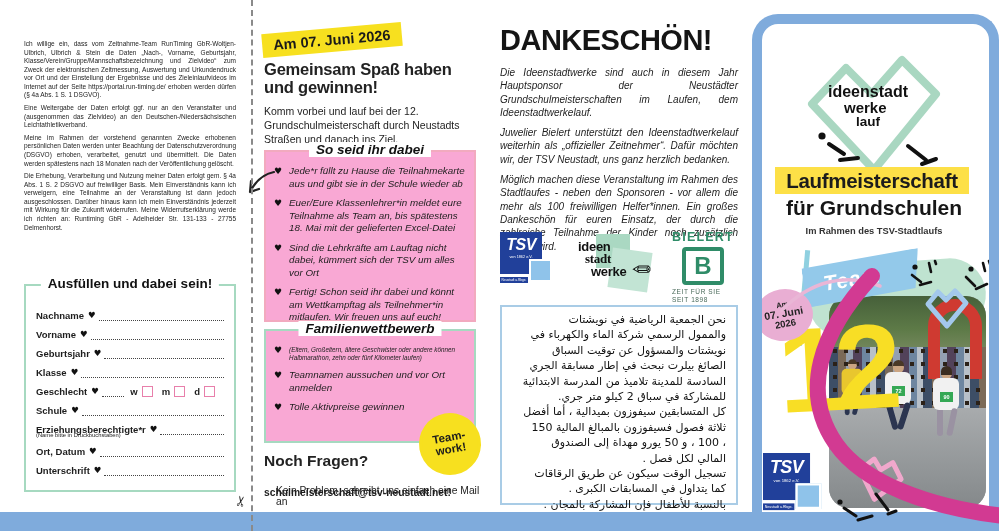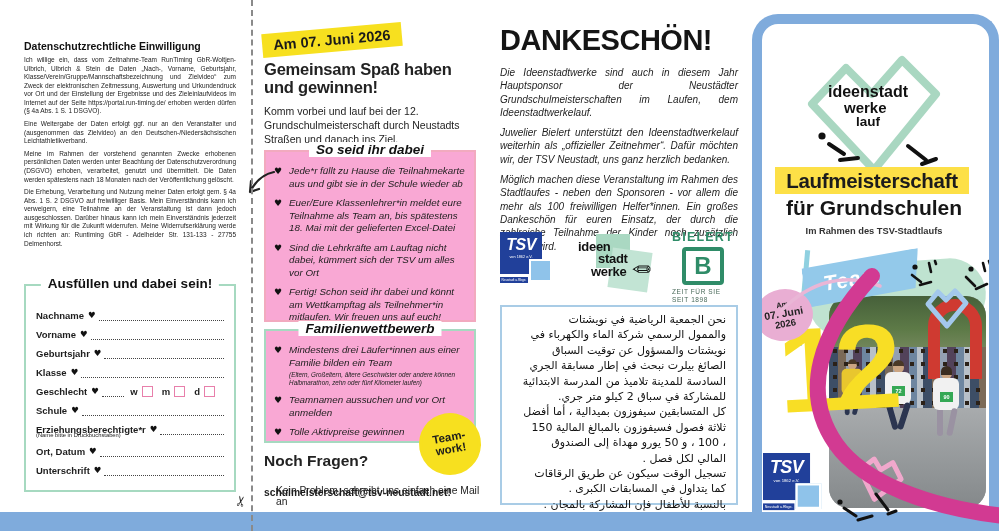--- a/index.html
+++ b/index.html
@@ -70,21 +70,21 @@
   .tsv .main{position:absolute;left:0;top:0;width:42px;height:42px;background:#21409a;color:#fff;text-align:center;}
   .tsv .main .t{display:block;font-size:16px;font-weight:bold;font-style:italic;margin-top:4px;letter-spacing:-0.5px;}
   .tsv .main .v{display:block;font-size:3.8px;margin-top:1px;}
   .tsv .sq{position:absolute;left:29px;top:27px;width:23px;height:23px;background:#8fc3ea;border:2.5px solid #fff;}
   .tsv .strip{position:absolute;left:0;top:45px;width:28px;height:6px;background:#21409a;color:#fff;
               font-size:3.2px;text-align:center;line-height:6px;}
   .idw{position:absolute;width:88px;height:66px;}
   .idw .s1{position:absolute;left:20px;top:0;width:34px;height:34px;background:#aad8c2;}
   .idw .s2{position:absolute;left:34px;top:16px;width:40px;height:40px;background:#c2e4d4;transform:rotate(8deg);}
   .idw .txt{position:absolute;left:2px;top:7px;font-size:13px;font-weight:800;line-height:0.95;color:#111;letter-spacing:-0.3px;}
-  .idw .txt div:nth-child(2){margin-left:20px;}
+  .idw .txt div:nth-child(2){margin-left:7px;font-family:Liberation Serif, serif;}
   .idw .txt div:nth-child(3){margin-left:13px;}
   .idw .pencil{position:absolute;left:56px;top:22px;font-size:22px;transform:rotate(135deg);color:#111;}
   .bl{position:absolute;width:70px;}
   .bl .name{font-size:12.5px;font-weight:800;color:#2f8c68;letter-spacing:1.2px;}
   .bl .bsq{width:42px;height:38px;border:4px solid #2f8c68;border-radius:4px;margin:3px 0 3px 10px;
            display:flex;align-items:center;justify-content:center;}
   .bl .bsq span{font-size:24px;font-weight:800;color:#2f8c68;}
   .bl .tag{font-size:6.5px;color:#4a6a5a;letter-spacing:0.6px;white-space:pre-line;line-height:1.25;}
 
   
@@ -145,21 +145,20 @@
 </head>
 <body>
 
 <div class="sheet">
 
   <div class="abs bottom-bar"></div>
   <div class="abs cutline"></div>
   <span class="abs scissors icon">✂</span>
 
   <div class="abs p1">
-    <h3>Datenschutzrechtliche Einwilligung</h3>
     <p class="tiny">Ich willige ein, dass vom Zeitnahme-Team RunTiming GbR-Woltjen-Ulbrich, Ulbrich &amp; Stein die Daten „Nach-, Vorname, Geburtsjahr, Klasse/Verein/Gruppe/Mannschaftsbezeichnung und Zielvideo“ zum Zweck der elektronischen Zeitmessung, Auswertung und Urkundendruck vor Ort und der Einstellung der Ergebnisse und des Zieleinlaufvideos im Internet auf der Seite https://portal.run-timing.de/ erhoben werden dürfen (§ 4a Abs. 1 S. 1 DSGVO).</p>
     <p class="tiny">Eine Weitergabe der Daten erfolgt ggf. nur an den Veranstalter und (ausgenommen das Zielvideo) an den Deutschen-/Niedersächsischen Leichtathletikverband.</p>
     <p class="tiny">Meine im Rahmen der vorstehend genannten Zwecke erhobenen persönlichen Daten werden unter Beachtung der Datenschutzverordnung (DSGVO) erhoben, verarbeitet, genutzt und übermittelt. Die Daten werden spätestens nach 18 Monaten nach der Veröffentlichung gelöscht.</p>
     <p class="tiny">Die Erhebung, Verarbeitung und Nutzung meiner Daten erfolgt gem. § 4a Abs. 1 S. 2 DSGVO auf freiwilliger Basis. Mein Einverständnis kann ich verweigern, eine Teilnahme an der Veranstaltung ist dann jedoch ausgeschlossen. Darüber hinaus kann ich mein Einverständnis jederzeit mit Wirkung für die Zukunft widerrufen. Meine Widerrufserklärung werde ich richten an: Runtiming GbR - Adelheider Str. 131-133 - 27755 Delmenhorst.</p>
   </div>
 
   <div class="abs formbox">
     <div class="boxtitle">Ausfüllen und dabei sein!</div>
     <div class="frows">
       <div class="frow">
@@ -252,21 +251,21 @@
             <span>Fertig! Schon seid ihr dabei und könnt am Wettkampftag als Teilnehmer*in mitlaufen. Wir freuen uns auf euch!</span>
           </li>
       </ul>
     </div>
 
     <div class="box greenb">
       <div class="boxtitle">Familienwettbewerb</div>
       <ul class="blist">
         <li>
             <span class="heart">♥</span>
-          <span><span>Mindestens drei Läufer*innen aus einer Familie bilden ein Team</span>
+          <span>
             <div class="bnote">(Eltern, Großeltern, ältere Geschwister oder andere können Halbmarathon, zehn oder fünf Kilometer laufen)</div>
           </span>
         </li>
         <li>
             <span class="heart">♥</span>
             <span>Teamnamen aussuchen und vor Ort anmelden</span>
           </li>
         <li>
             <span class="heart">♥</span>
             <span>Tolle Aktivpreise gewinnen</span>

